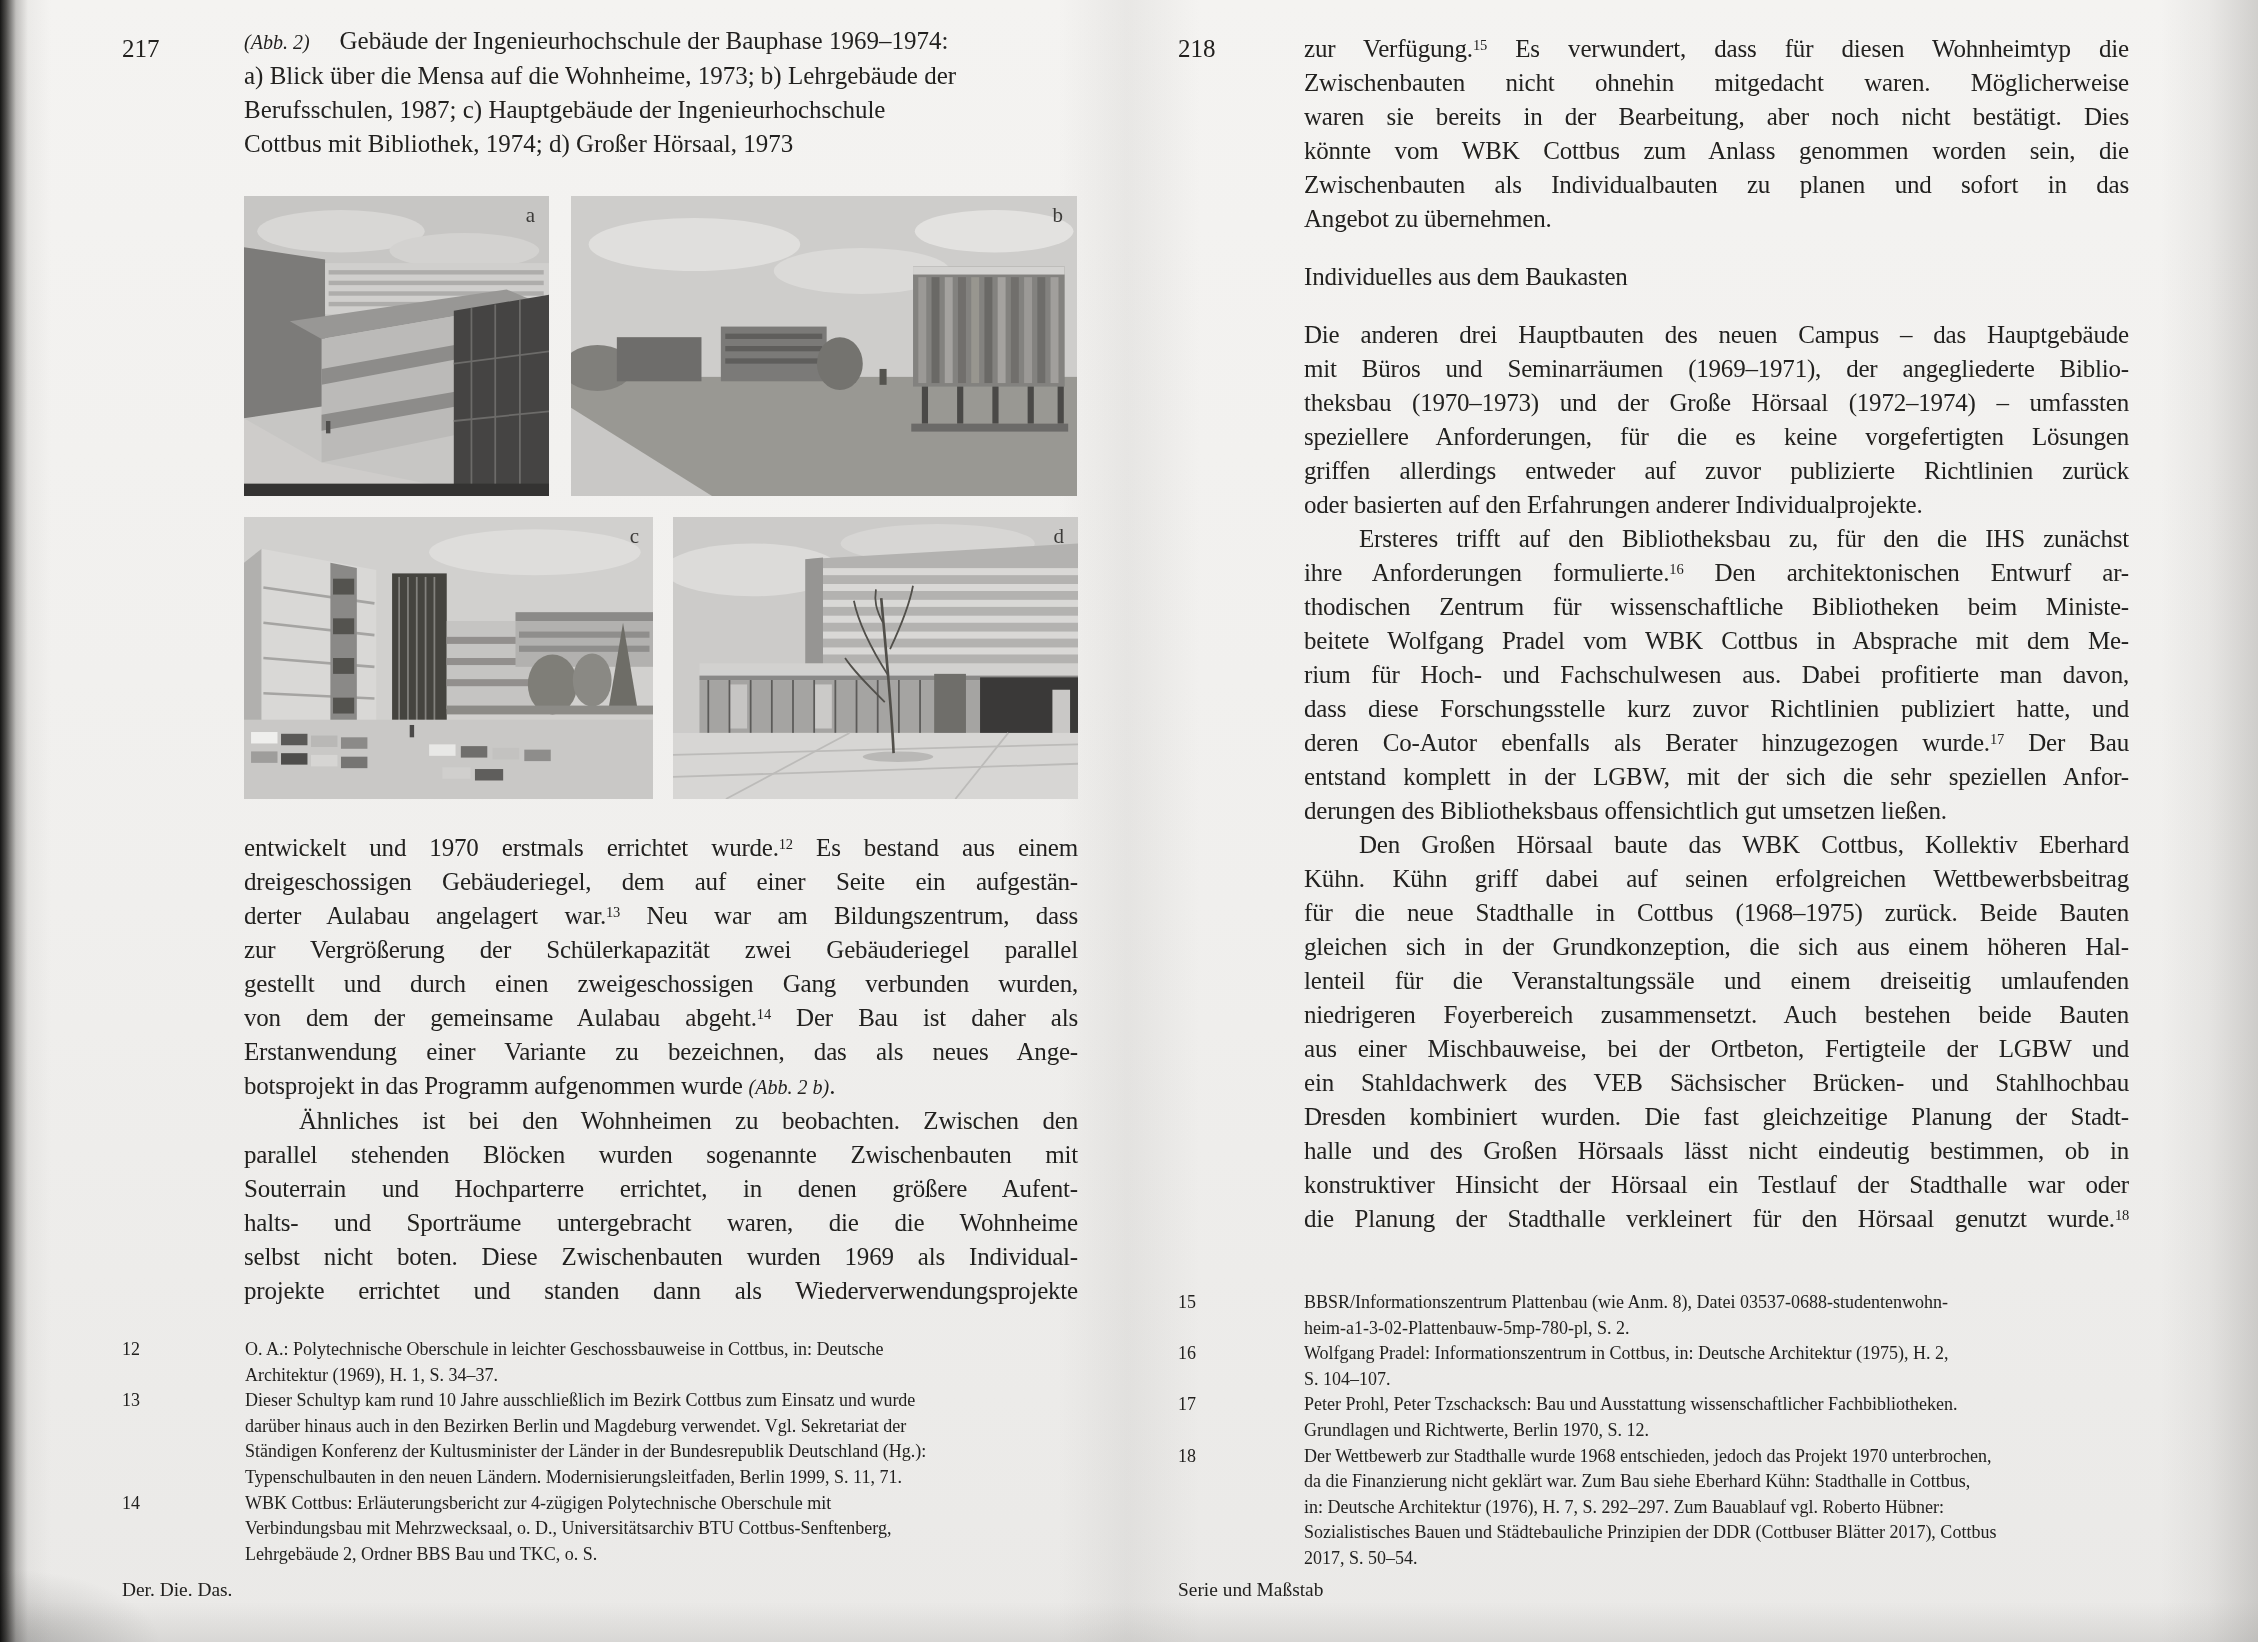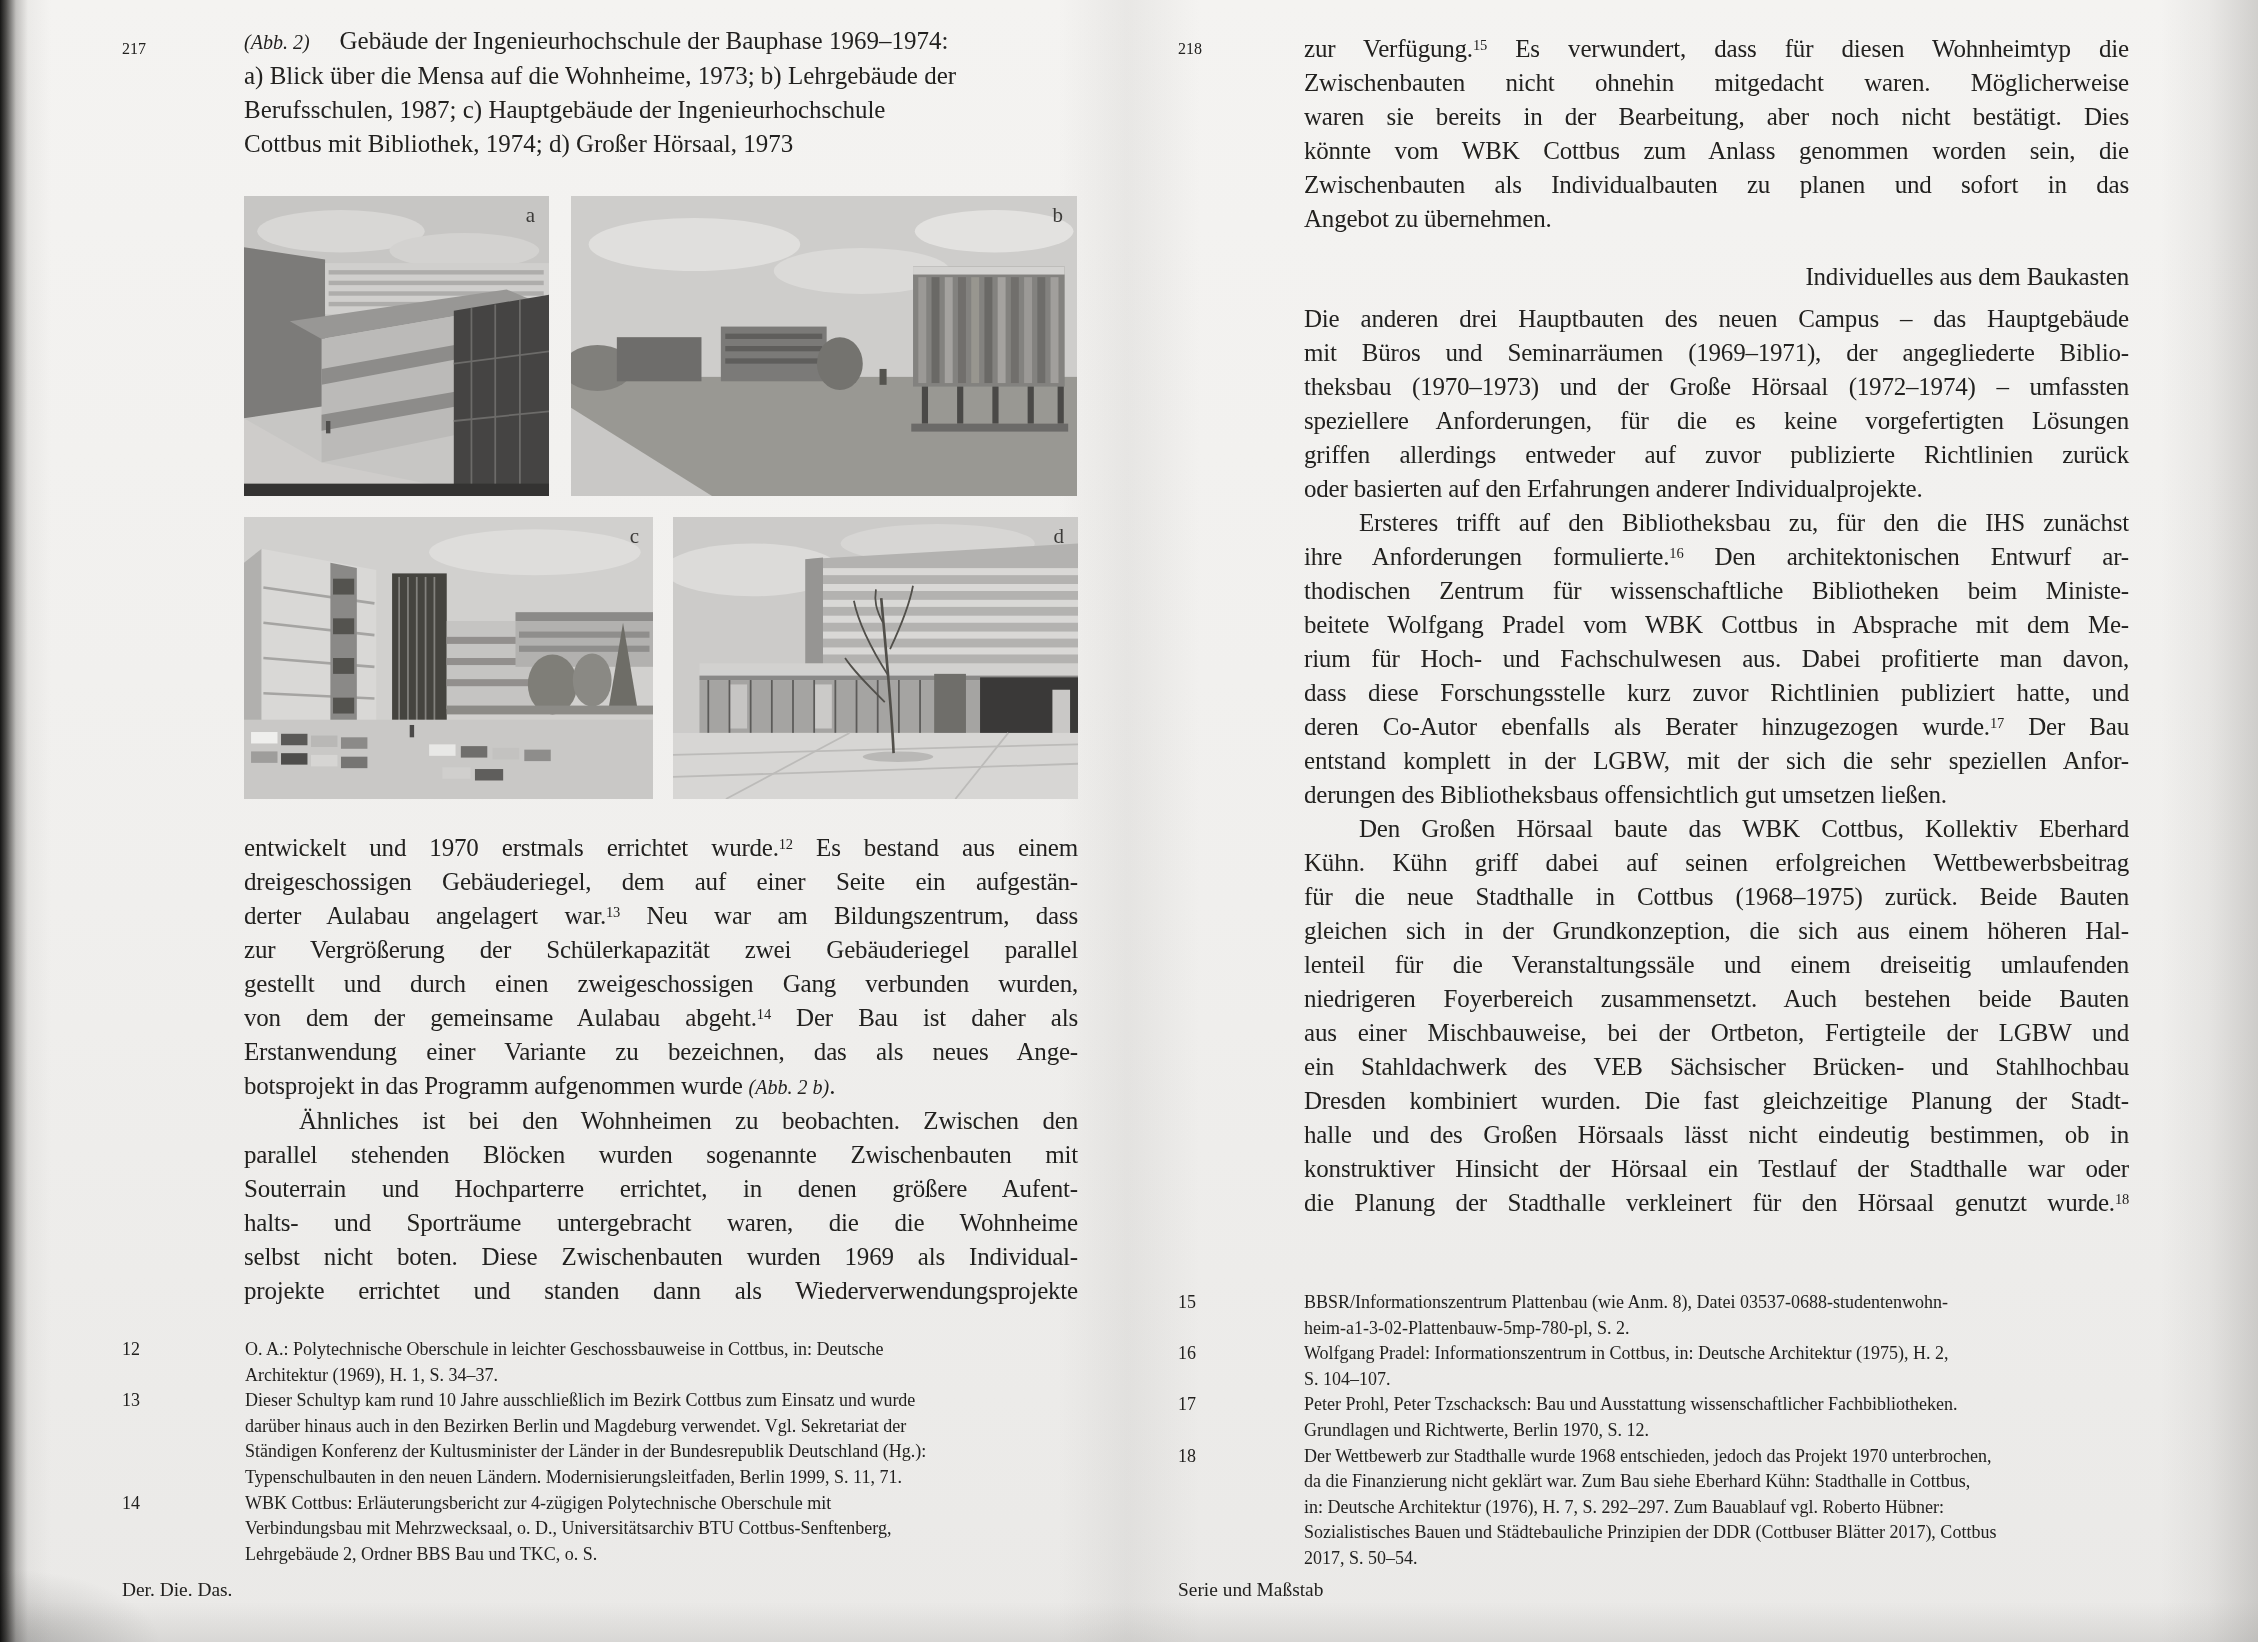--- a/index.html
+++ b/index.html
@@ -11,33 +11,33 @@
       linear-gradient(90deg, rgba(10,10,9,0.95) 0px, rgba(35,34,32,0.78) 6.2px, rgba(110,108,105,0.38) 16px, rgba(180,178,175,0.14) 28px, rgba(0,0,0,0) 51px),
       linear-gradient(270deg, rgba(155,153,150,0.40) 0px, rgba(155,153,150,0.12) 49px, rgba(0,0,0,0) 97px),
       linear-gradient(0deg, rgba(120,118,115,0.16) 0px, rgba(0,0,0,0) 41px),
       linear-gradient(90deg, rgba(0,0,0,0) 1059px, rgba(130,128,125,0.10) 1127px, rgba(0,0,0,0) 1200px),
       linear-gradient(180deg, #f4f3f1 0%, #f0efed 55%, #eae9e7 100%);
   }
   .page { position:absolute; top:0; bottom:0; }
   .page-left  { left:0; width:1129px; }
   .page-right { left:1129px; width:1129px; }
 
-  .pagenum { position:absolute; font-size:16px; line-height:34px; }
+  .pagenum { position:absolute; font-size:25px; line-height:34px; }
   .caption { position:absolute; font-size:25px; line-height:34px; }
   .bodytext { position:absolute; font-size:25px; line-height:34px; letter-spacing:-0.2px; }
 
   .para { margin:0; }
   .line { text-align:justify; text-align-last:justify; }
   .line.rag { text-align:left; text-align-last:auto; }
   .line.indent { text-indent:55px; }
   sup { font-size:58%; line-height:0; vertical-align:baseline; position:relative; top:-0.5em; }
   i.abb { font-style:italic; font-size:0.8em; letter-spacing:0; }
   .gap { display:inline-block; }
 
-  .heading { text-align:right; margin:24px 0 8px 0; }
+  .heading { text-align:left; margin:24px 0 24px 0; }
 
   .figures { position:absolute; left:244px; top:196px; width:834px; height:603px; }
   .fig { position:absolute; background:#c8c7c5; overflow:hidden; }
   .fig svg { position:absolute; left:0; top:0; width:100%; height:100%; display:block; }
   .fig-label { position:absolute; top:7px; right:14px; font-size:21px; color:#3c3b39; z-index:2; }
 
   .fnotes { position:absolute; font-size:18px; line-height:25.6px; }
   .fn { display:flex; }
   .fn-num { flex:none; }
   .fnotes-left .fn-num { width:123px; }

